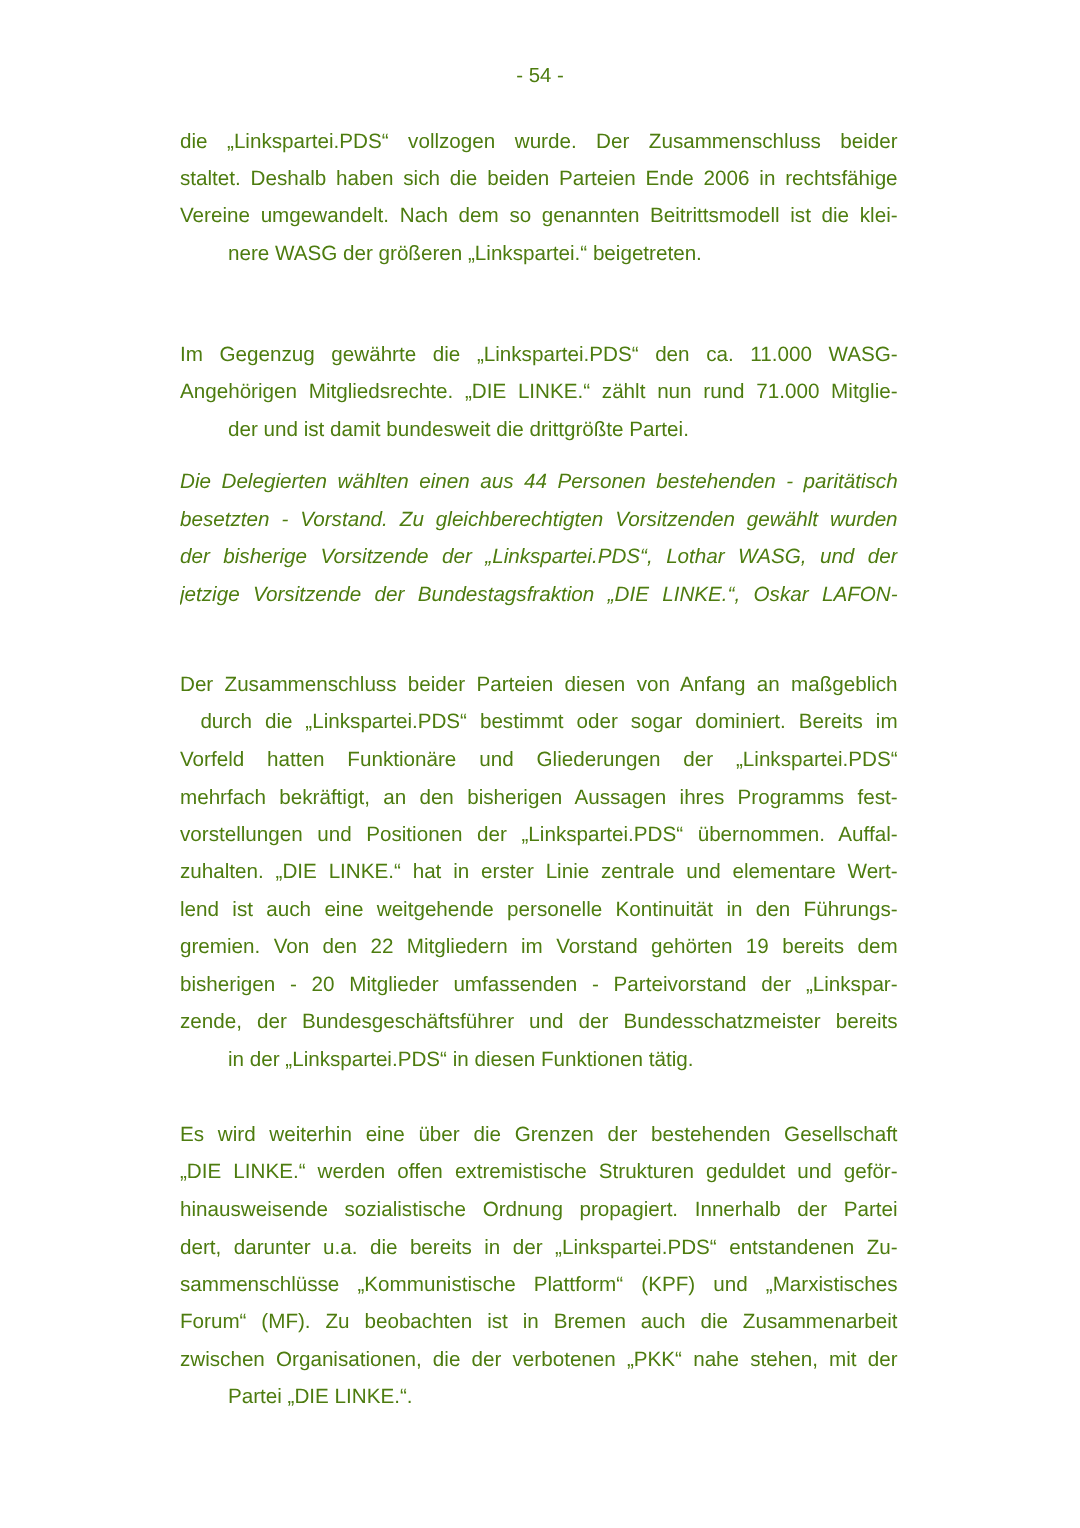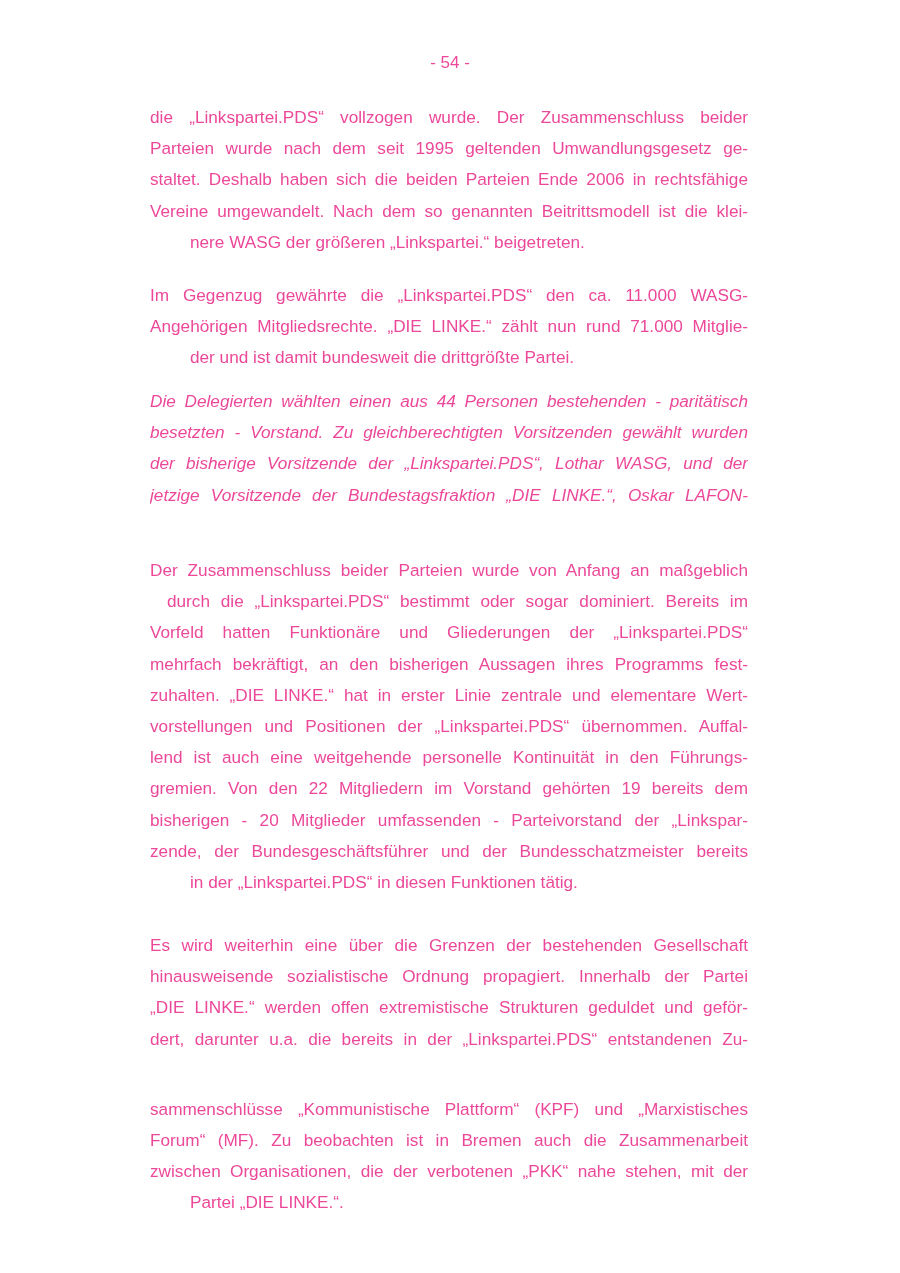--- a/index.html
+++ b/index.html
@@ -1,19 +1,19 @@
 <!DOCTYPE html>
 <html><head>
 <meta charset="utf-8">
 <style>
   html, body { margin: 0; padding: 0; background: #ffffff; }
   body { width: 900px; height: 1273px; position: relative; overflow: hidden; }
   .page {
     position: absolute; left: 0; top: 0; width: 900px; height: 1273px;
-    background: #ffffff; color: #ec4899;
+    background: #ffffff; color: #4d7c0f;
     font-family: "Liberation Sans", "DejaVu Sans", sans-serif;
     font-size: 17.2px;
   }
   .page-number {
     position: absolute; top: 52px; left: 0; width: 900px; text-align: center;
     font-size: 17px; line-height: 22px;
   }
   .para { position: absolute; left: 150px; width: 598px; }
   .line {
     display: block; height: 31.2px; line-height: 31.2px;
@@ -24,57 +24,56 @@
 </style>
 </head>
 <body>
 
 <div class="page">
 
   <div class="page-number">- 54 -</div>
 
   <div class="para" style="top:102px;">
     <div class="line" style="white-space: normal; overflow: hidden;">die „Linkspartei.PDS“ vollzogen wurde. Der Zusammenschluss beider</div>
-    <div class="line" style="white-space: normal; overflow: hidden;">Parteien wurde nach dem seit 1995 geltenden Umwandlungsgesetz ge-</div>
     <div class="line" style="white-space: normal; overflow: hidden;">staltet. Deshalb haben sich die beiden Parteien Ende 2006 in rechtsfähige</div>
     <div class="line" style="white-space: normal; overflow: hidden;">Vereine umgewandelt. Nach dem so genannten Beitrittsmodell ist die klei-</div>
     <div class="line last" style="white-space: normal; overflow: hidden;">nere WASG der größeren „Linkspartei.“ beigetreten.</div>
   </div>
 
   <div class="para" style="top:280px;">
     <div class="line" style="white-space: normal; overflow: hidden;">Im Gegenzug gewährte die „Linkspartei.PDS“ den ca. 11.000 WASG-</div>
     <div class="line" style="white-space: normal; overflow: hidden;">Angehörigen Mitgliedsrechte. „DIE LINKE.“ zählt nun rund 71.000 Mitglie-</div>
     <div class="line last" style="white-space: normal; overflow: hidden;">der und ist damit bundesweit die drittgrößte  Partei.</div>
   </div>
 
   <div class="para" style="top:386px;font-style:italic;">
     <div class="line" style="white-space: normal; overflow: hidden;">Die Delegierten wählten einen aus 44 Personen bestehenden - paritätisch</div>
     <div class="line" style="white-space: normal; overflow: hidden;">besetzten - Vorstand. Zu gleichberechtigten Vorsitzenden gewählt wurden</div>
     <div class="line" style="white-space: normal; overflow: hidden;">der bisherige Vorsitzende der „Linkspartei.PDS“, Lothar WASG, und der</div>
     <div class="line" style="white-space: normal; overflow: hidden;">jetzige Vorsitzende der Bundestagsfraktion „DIE LINKE.“, Oskar LAFON-</div>
   </div>
 
   <div class="para" style="top:555px;">
-    <div class="line" style="white-space: normal; overflow: hidden;">Der Zusammenschluss beider Parteien wurde von Anfang an maßgeblich</div>
+    <div class="line" style="white-space: normal; overflow: hidden;">Der Zusammenschluss beider Parteien diesen von Anfang an maßgeblich</div>
     <div class="line" style="white-space: normal; overflow: hidden; margin-left: 17px;">durch die „Linkspartei.PDS“ bestimmt oder sogar dominiert. Bereits im</div>
     <div class="line" style="white-space: normal; overflow: hidden;">Vorfeld hatten Funktionäre und Gliederungen der „Linkspartei.PDS“</div>
     <div class="line" style="white-space: normal; overflow: hidden;">mehrfach bekräftigt, an den bisherigen Aussagen ihres Programms fest-</div>
+    <div class="line" style="white-space: normal; overflow: hidden;">vorstellungen und Positionen der „Linkspartei.PDS“ übernommen. Auffal-</div>
     <div class="line" style="white-space: normal; overflow: hidden;">zuhalten. „DIE LINKE.“ hat in erster Linie zentrale und elementare Wert-</div>
-    <div class="line" style="white-space: normal; overflow: hidden;">vorstellungen und Positionen der „Linkspartei.PDS“ übernommen. Auffal-</div>
     <div class="line" style="white-space: normal; overflow: hidden;">lend ist auch eine weitgehende personelle Kontinuität in den Führungs-</div>
     <div class="line" style="white-space: normal; overflow: hidden;">gremien. Von den 22 Mitgliedern im Vorstand gehörten 19 bereits dem</div>
     <div class="line" style="white-space: normal; overflow: hidden;">bisherigen - 20 Mitglieder umfassenden - Parteivorstand der „Linkspar-</div>
     <div class="line" style="white-space: normal; overflow: hidden;">zende, der Bundesgeschäftsführer und der Bundesschatzmeister bereits</div>
     <div class="line last" style="white-space: normal; overflow: hidden;">in der „Linkspartei.PDS“ in diesen Funktionen tätig.</div>
   </div>
 
   <div class="para" style="top:930px;">
     <div class="line" style="white-space: normal; overflow: hidden;">Es wird weiterhin eine über die Grenzen der bestehenden Gesellschaft</div>
+    <div class="line" style="white-space: normal; overflow: hidden;">„DIE LINKE.“ werden offen extremistische Strukturen geduldet und geför-</div>
     <div class="line" style="white-space: normal; overflow: hidden;">hinausweisende sozialistische Ordnung propagiert. Innerhalb der Partei</div>
-    <div class="line" style="white-space: normal; overflow: hidden;">„DIE LINKE.“ werden offen extremistische Strukturen geduldet und geför-</div>
     <div class="line" style="white-space: normal; overflow: hidden;">dert, darunter u.a. die bereits in der „Linkspartei.PDS“ entstandenen Zu-</div>
-    <div class="line" style="white-space: normal; overflow: hidden; margin-top: 39px;">sammenschlüsse „Kommunistische Plattform“ (KPF) und „Marxistisches</div>
+    <div class="line" style="white-space: normal; overflow: hidden;">sammenschlüsse „Kommunistische Plattform“ (KPF) und „Marxistisches</div>
     <div class="line" style="white-space: normal; overflow: hidden;">Forum“ (MF). Zu beobachten ist in Bremen auch die Zusammenarbeit</div>
     <div class="line" style="white-space: normal; overflow: hidden;">zwischen Organisationen, die der verbotenen „PKK“ nahe stehen, mit der</div>
     <div class="line last" style="white-space: normal; overflow: hidden;">Partei „DIE LINKE.“.</div>
   </div>
 
 </div>
 
 </body></html>

